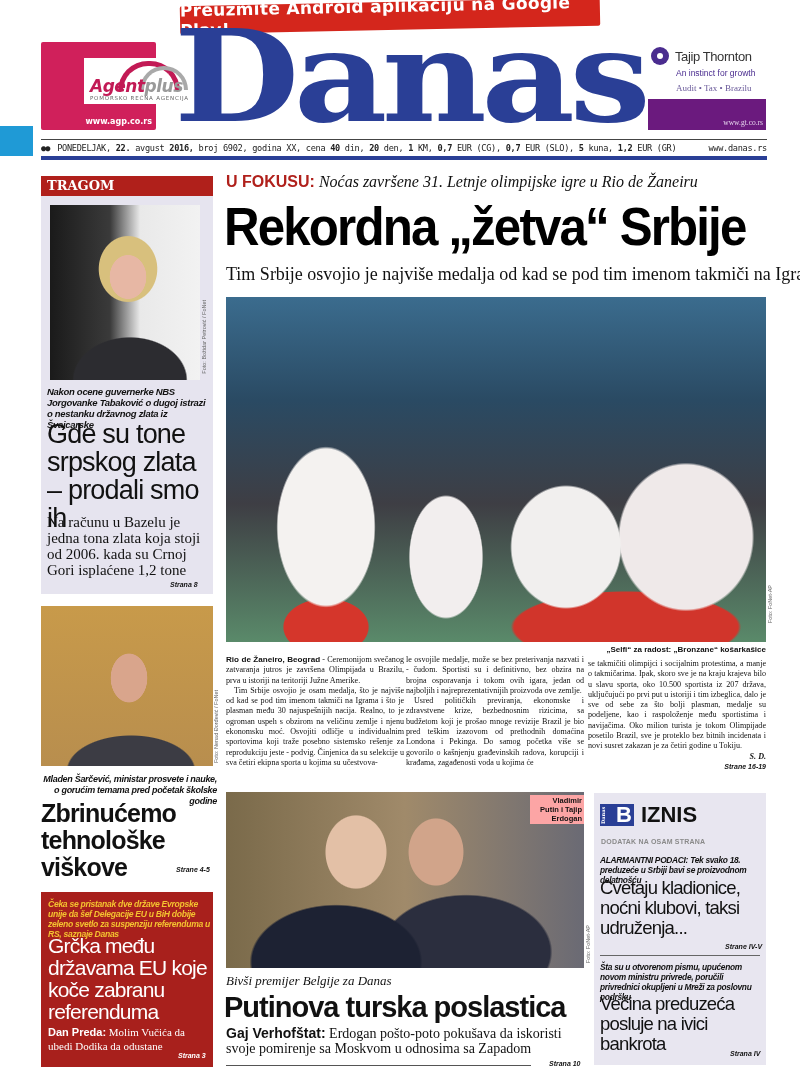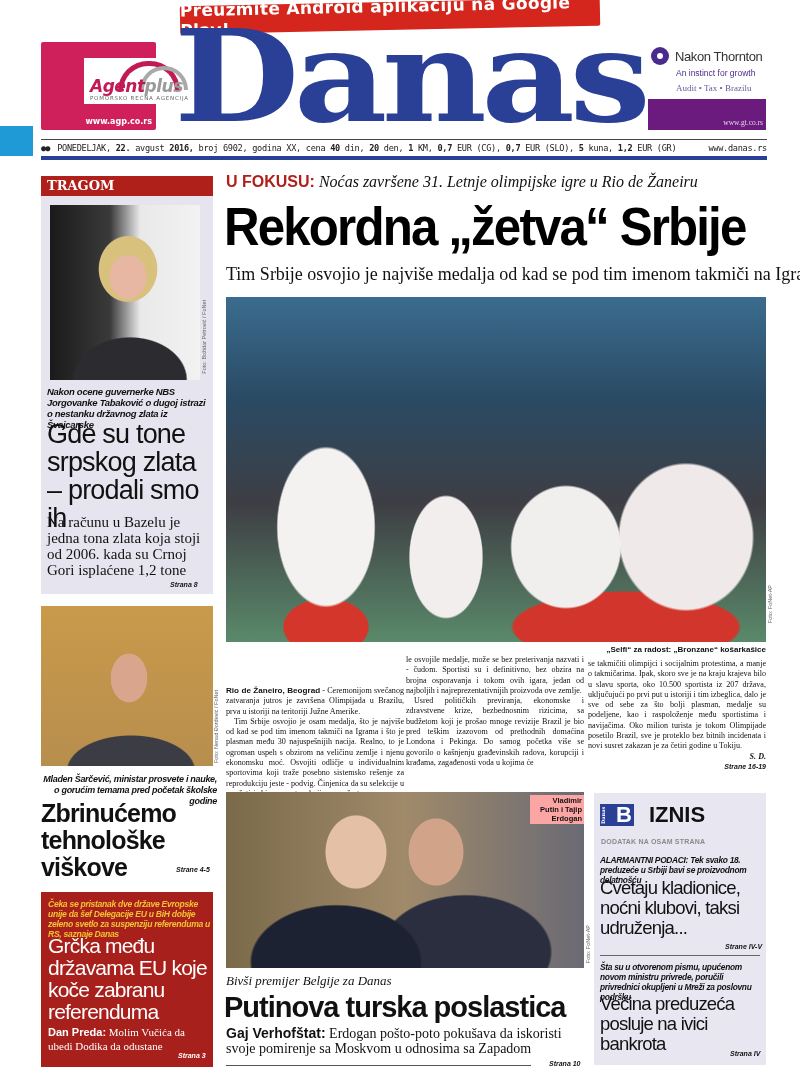--- a/index.html
+++ b/index.html
@@ -181,21 +181,21 @@
     font-family: "Liberation Serif", serif; font-size: 14px; line-height: 15px; color: #111;
   }
   .putin-deck .who { font-family: "Liberation Sans", sans-serif; font-weight: bold; }
   .putin-rule { position: absolute; left: 226px; top: 1065px; width: 305px; height: 1px; background: #555; }
 
   
   .biznis-box { position: absolute; left: 594px; top: 793px; width: 172px; height: 272px; background: #e8e6f0; }
   .biznis-logo { position: absolute; left: 600px; top: 804px; height: 22px; display: flex; align-items: center; }
   .biznis-logo .mark { width: 14px; height: 22px; background: #2a3f96; color: #fff; font-size: 5px; writing-mode: vertical-rl; transform: rotate(180deg); text-align: center; font-family: "DejaVu Serif", serif; font-weight: bold; }
   .biznis-logo .B { height: 22px; padding: 0 2px; background: #2a3f96; color: #fff; font-family: "Liberation Sans", sans-serif; font-weight: bold; font-size: 22px; line-height: 22px; }
-  .biznis-logo .rest { font-family: "Liberation Sans", sans-serif; font-weight: bold; font-size: 22px; color: #111; margin-left: 15px; }
+  .biznis-logo .rest { font-family: "Liberation Sans", sans-serif; font-weight: bold; font-size: 22px; color: #111; margin-left: 7px; }
   .biznis-sub { position: absolute; left: 601px; top: 838px; font-family: "Liberation Sans", sans-serif; font-weight: bold; font-size: 7px; color: #8a8a8a; letter-spacing: 0.2px; }
   .biznis-rule { position: absolute; left: 600px; top: 955px; width: 160px; height: 1px; background: #666; }
 </style>
 </head>
 <body>
 
 <div class="android-banner">Preuzmite Android aplikaciju na Google Play!</div>
 
 <div class="agent-ad">
   <div class="inner">
@@ -204,21 +204,21 @@
     <div class="brand"><span>Agent</span><span class="plus">plus</span></div>
     <div class="sub">POMORSKO REČNA AGENCIJA</div>
   </div>
   <div class="url">www.agp.co.rs</div>
 </div>
 
 <div class="logo">Danas</div>
 
 <div class="gt-ad">
   <div class="circle"></div>
-  <div class="name">Nakon Thornton</div>
+  <div class="name">Tajip Thornton</div>
   <div class="tag">An instinct for growth</div>
   <div class="svc">Audit • Tax • Brazilu</div>
   <div class="bar">www.gt.co.rs</div>
 </div>
 
 <div class="blue-square"></div>
 
 <div class="dateline">
   <div>
     <span class="dots">●●</span>
@@ -276,21 +276,21 @@
 <div class="fokus">
   <span class="lbl">U FOKUSU:</span><span class="txt">Noćas završene 31. Letnje olimpijske igre u Rio de Žaneiru</span>
 </div>
 <div class="main-headline">Rekordna „žetva“ Srbije</div>
 <div class="main-deck">Tim Srbije osvojio je najviše medalja od kad se pod tim imenom takmiči na Igrama</div>
 
 <div class="photo photo-team"></div>
 <div class="credit" style="left:767px; top:585px;">Foto: FoNet-AP</div>
 <div class="photo-caption">„Selfi“ za radost: „Bronzane“ košarkašice</div>
 
-<div class="article" style="left:226px;margin-top:31px;">
+<div class="article" style="left:226px;">
   <p class="first"><span class="dl">Rio de Žaneiro, Beograd</span><span> - Ceremonijom svečanog zatvaranja jutros je završena Olimpijada u Brazilu, prva u istoriji na teritoriji Južne Amerike.</span></p>
   <p>Tim Srbije osvojio je osam medalja, što je najviše od kad se pod tim imenom takmiči na Igrama i što je plasman među 30 najuspešnijih nacija. Realno, to je ogroman uspeh s obzirom na veličinu zemlje i njenu ekonomsku moć. Osvojiti odličje u individualnim sportovima koji traže posebno sistemsko rešenje za reprodukciju jeste - podvig. Činjenica da su selekcije u sva četiri ekipna sporta u kojima su učestvova-</p>
 </div>
 <div class="article" style="left:406px;">
   <p class="first">le osvojile medalje, može se bez preterivanja nazvati i - čudom. Sportisti su i definitivno, bez obzira na brojna osporavanja i tokom ovih igara, jedan od najboljih i najreprezentativnijih proizvoda ove zemlje.</p>
   <p>Usred političkih previranja, ekonomske i zdravstvene krize, bezbednosnim rizicima, sa budžetom koji je prošao mnoge revizije Brazil je bio pred teškim izazovom od prethodnih domaćina Londona i Pekinga. Do samog početka više se govorilo o kašnjenju građevinskih radova, korupciji i krađama, zagađenosti voda u kojima će</p>
 </div>
 <div class="article" style="left:588px; top:659px; width:178px;">
   <p class="first">se takmičiti olimpijci i socijalnim protestima, a manje o takmičarima. Ipak, skoro sve je na kraju krajeva bilo u slavu sporta, oko 10.500 sportista iz 207 država, uključujući po prvi put u istoriji i tim izbeglica, dalo je sve od sebe za što bolji plasman, medalje su podeljene, kao i raspoloženje među sportistima i navijačima. Oko milion turista je tokom Olimpijade posetilo Brazil, sve je proteklo bez bitnih incidenata i novi susret zakazan je za četiri godine u Tokiju.</p>
   <div class="sig">S. D.</div>

